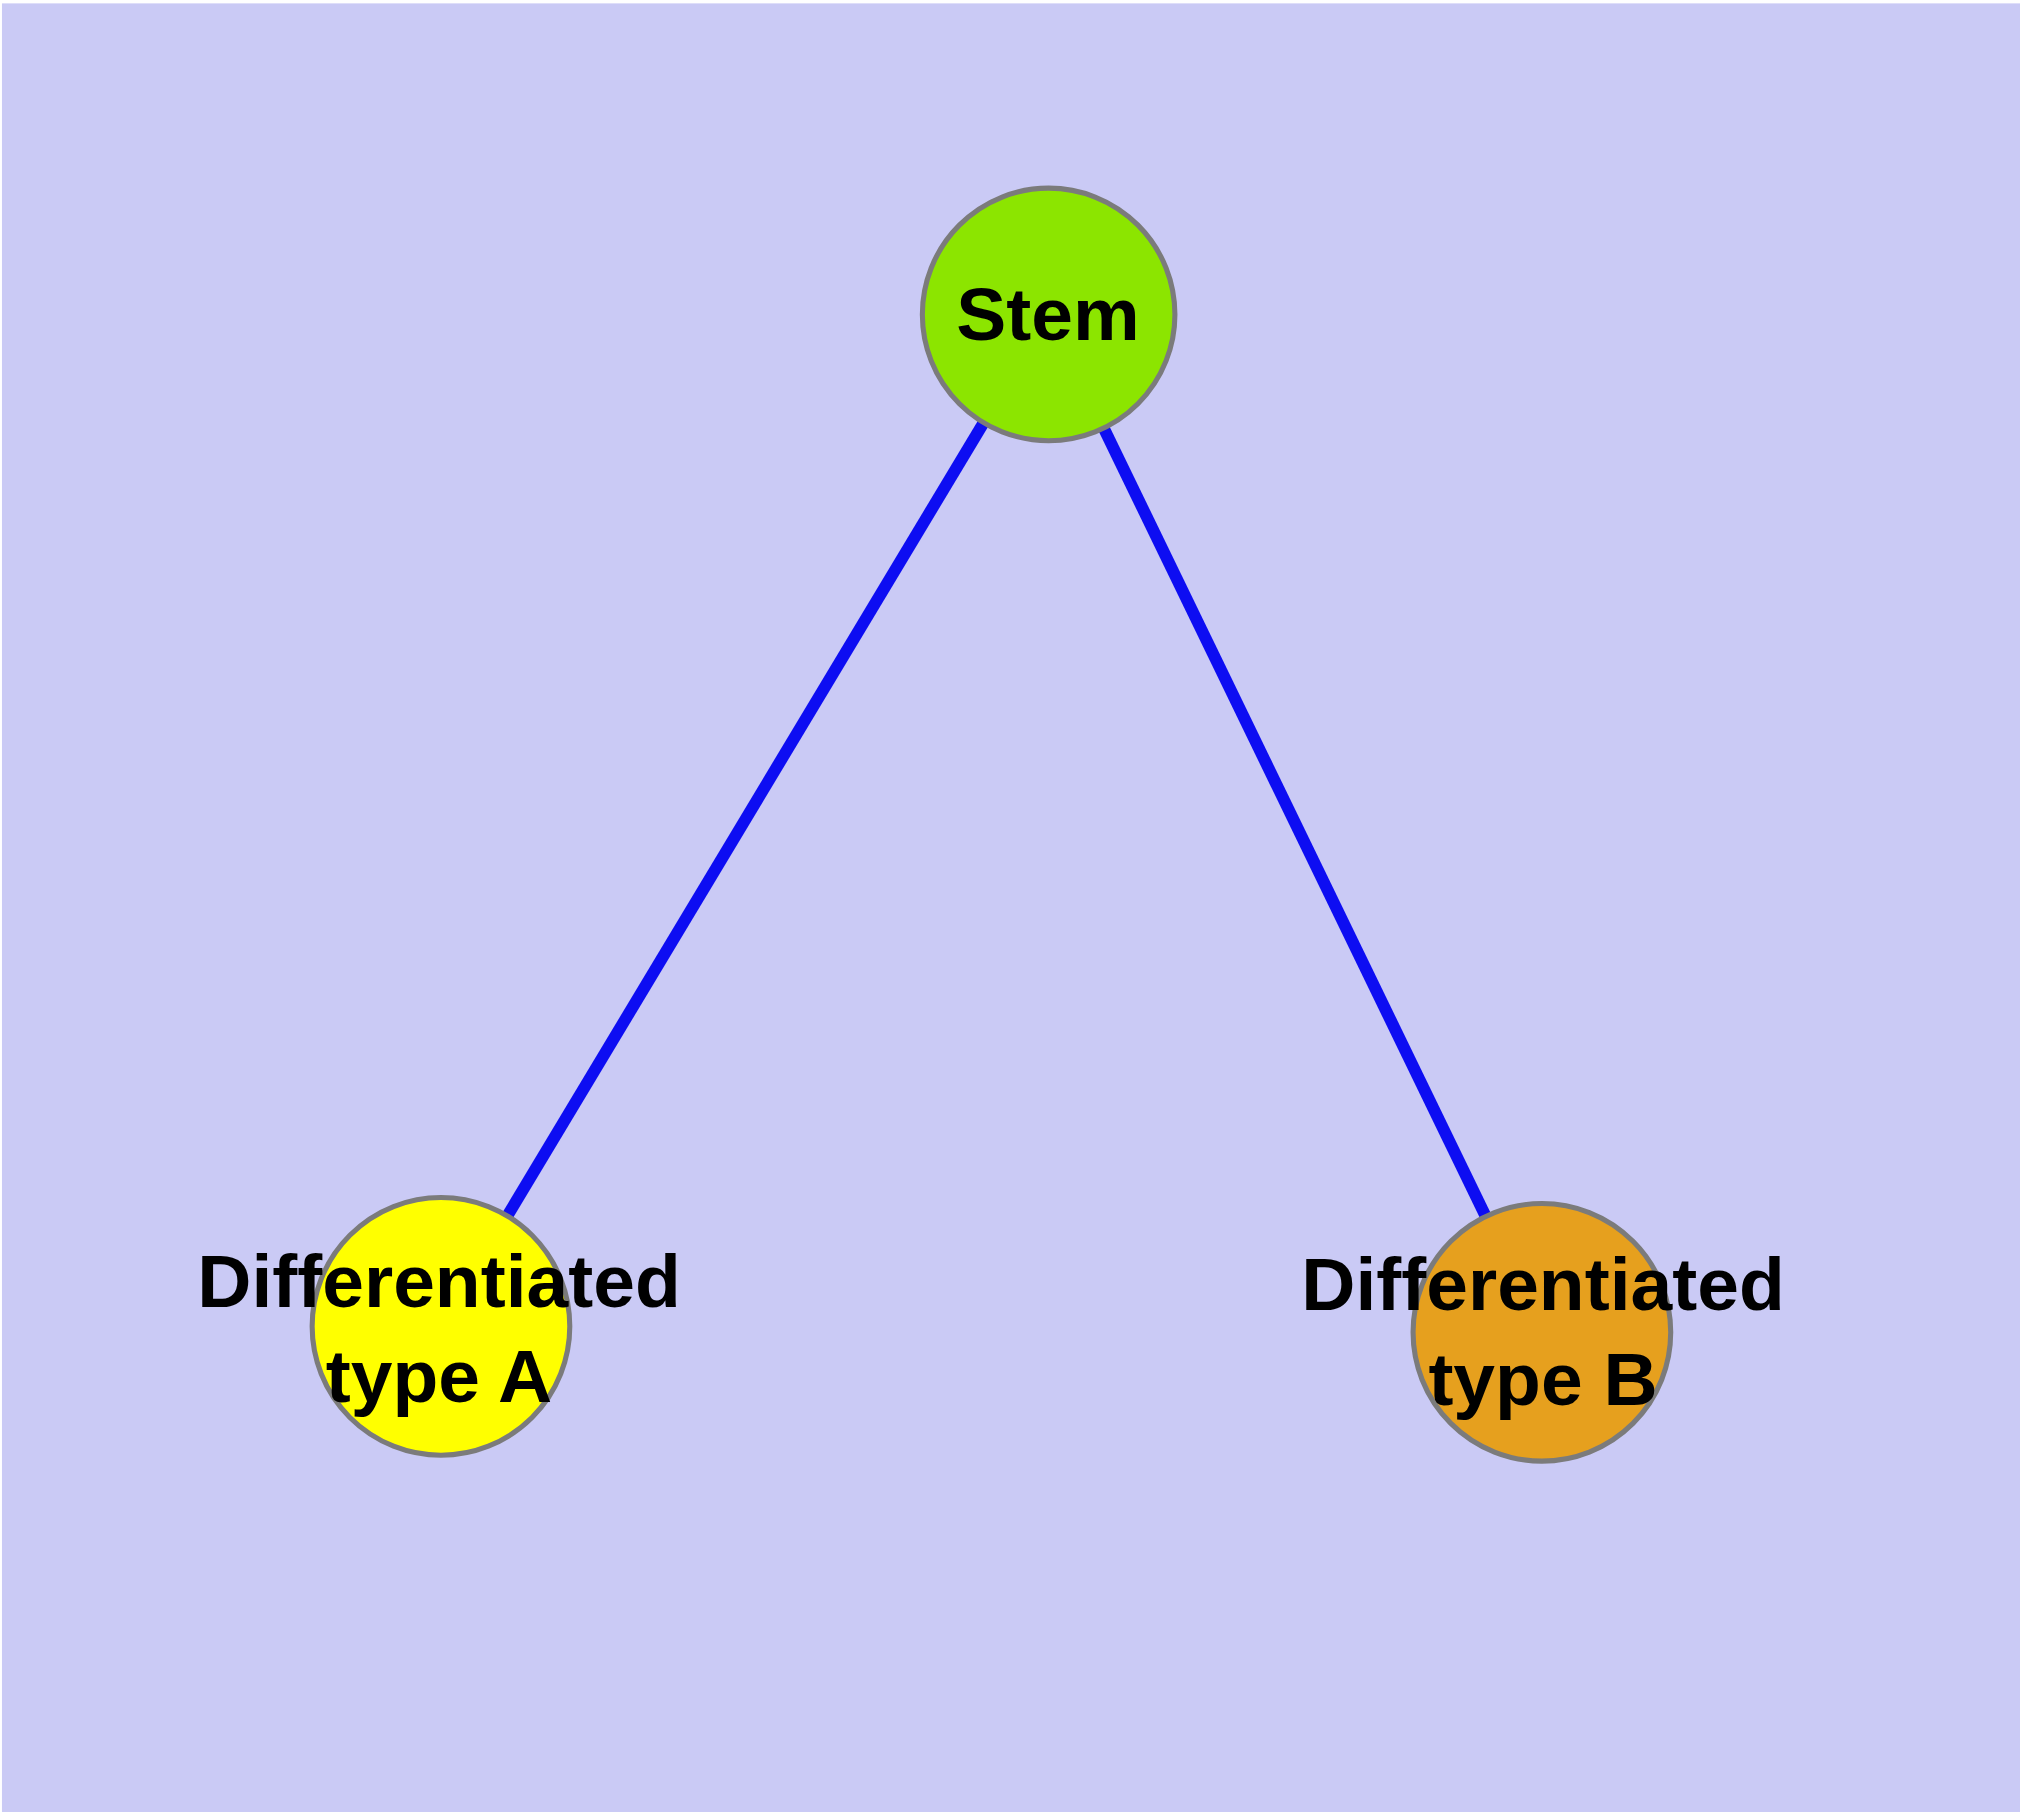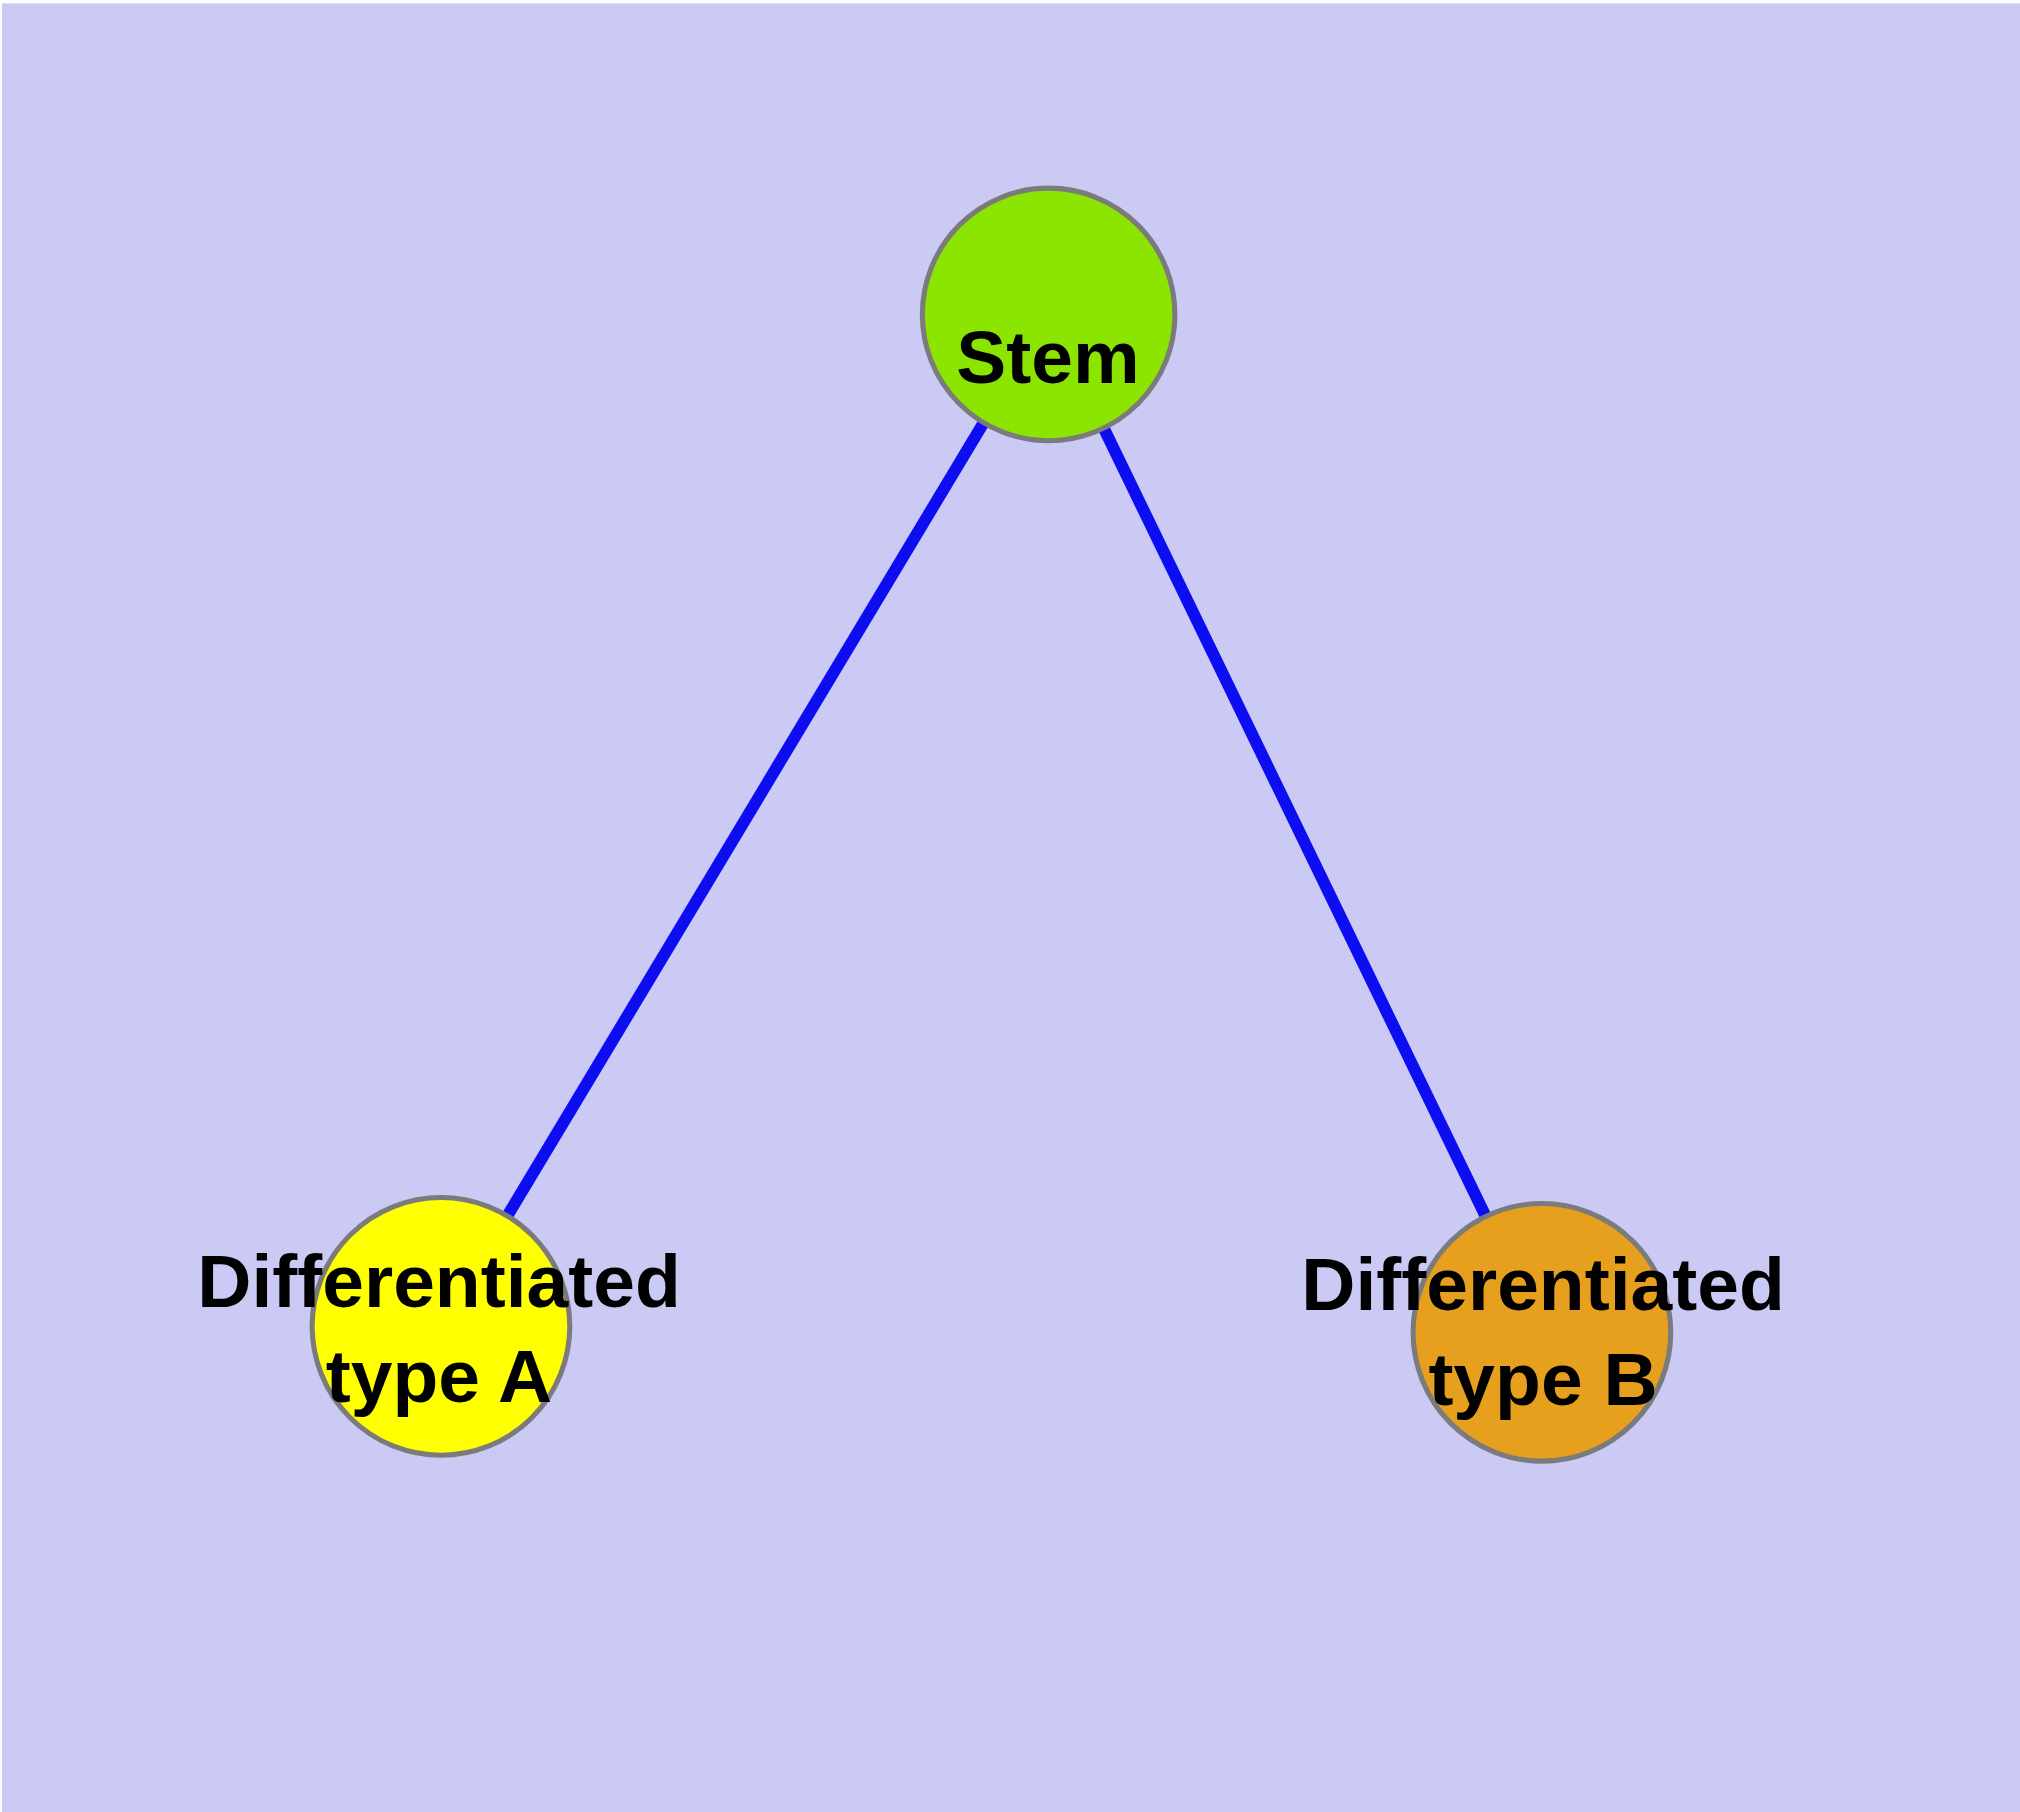--- a/index.html
+++ b/index.html
@@ -52,21 +52,21 @@
     <rect x="2" y="4" width="2382" height="2134" fill="#cacaf5"></rect>
 
     <line x1="1237" y1="371" x2="520" y2="1565" stroke="#0d0df2"></line>
     <line x1="1237" y1="371" x2="1819" y2="1572" stroke="#0d0df2"></line>
 
     <circle cx="1237" cy="371" r="149" fill="#8ce500" stroke="#7b7b7b"></circle>
     <circle cx="520" cy="1565" r="152" fill="#ffff00" stroke="#7b7b7b"></circle>
     <circle cx="1819" cy="1572" r="152" fill="#e6a01e" stroke="#7b7b7b"></circle>
   </svg>
 
-  <div class="node-label" style="left:1048px; top:314px;margin-top:43px;">Stem</div>
+  <div class="node-label" style="left:1048px; top:314px;">Stem</div>
 
   <div class="node-label" style="left:439px; top:1329px;">Differentiated
 type A</div>
 
   <div class="node-label" style="left:1543px; top:1332px;">Differentiated
 type B</div>
 
 </div>
 
 

